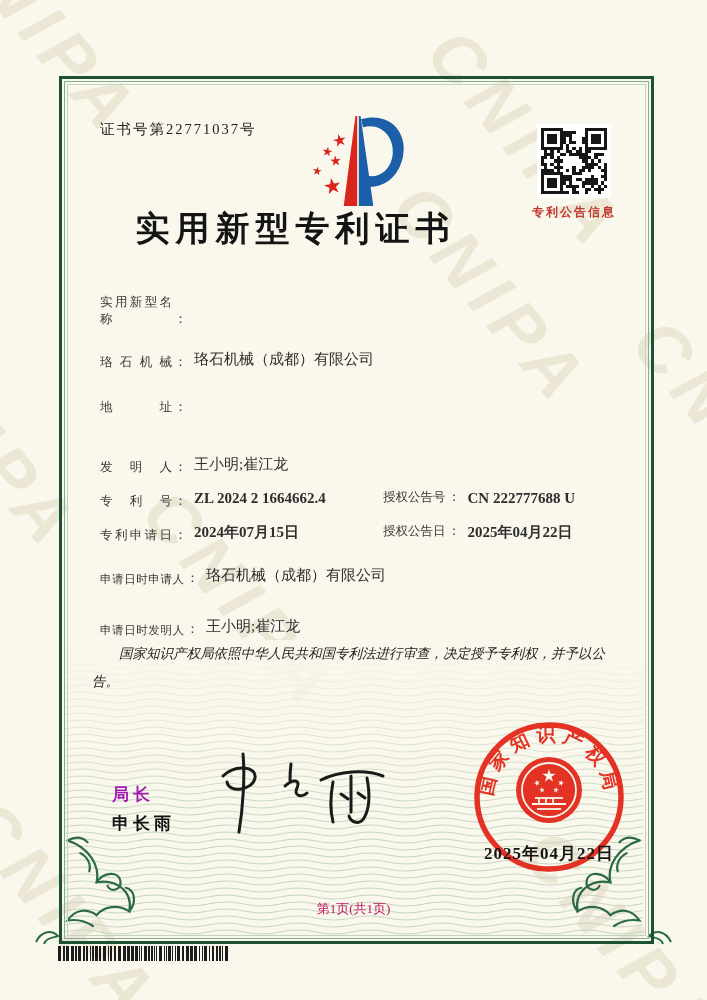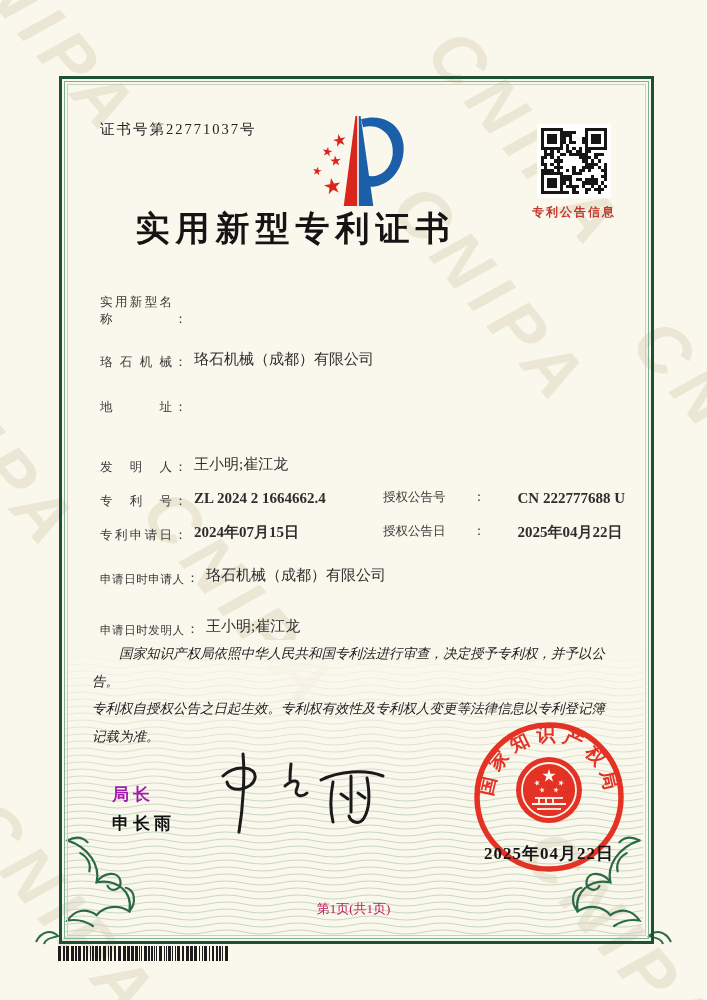--- a/index.html
+++ b/index.html
@@ -28,21 +28,21 @@
            letter-spacing:2px;color:#c0392e;z-index:5;font-weight:bold;}
   .title{position:absolute;left:0;top:206px;width:591px;text-align:center;font-size:34px;
          font-weight:bold;letter-spacing:6px;color:#141414;z-index:5;}
   
   .row{position:absolute;left:100px;width:505px;display:flex;align-items:flex-end;z-index:5;color:#333;}
   .lab{flex:none;width:72px;font-size:12.5px;color:#3a3a3a;text-align:justify;text-align-last:justify;padding-top:2px;}
   .lab7{flex:none;width:84px;font-size:11.5px;color:#3a3a3a;text-align:justify;text-align-last:justify;padding-top:2px;}
   .colon{flex:none;font-size:13px;color:#3a3a3a;margin:0 7px 0 2px;padding-top:1px;}
   .val{font-size:15px;color:#2e2e2e;line-height:1.55;}
   .bold{font-weight:bold;}
-  .subcol{position:absolute;display:flex;align-items:flex-start;z-index:5;color:#333;gap:25px;}
+  .subcol{position:absolute;display:flex;align-items:flex-start;z-index:5;color:#333;}
   
   .stmt{position:absolute;left:92px;top:640px;width:524px;z-index:5;font-size:13.5px;
         line-height:2.05;color:#1c1c1c;font-style:italic;}
   .stmt .l1{text-indent:2em;}
   
   .sigtitle{position:absolute;left:112px;top:783px;font-family:"Liberation Sans",sans-serif;
             font-size:17px;font-weight:bold;letter-spacing:4px;color:#a21caf;z-index:5;}
   .signame{position:absolute;left:112px;top:812px;font-family:"Liberation Sans",sans-serif;
            font-size:17px;font-weight:bold;letter-spacing:4px;color:#111;z-index:5;}
   .sig{position:absolute;left:205px;top:746px;z-index:5;}
@@ -457,21 +457,20 @@
   </div>
 
   <div class="row" style="top:615px;">
     <span class="lab7">申请日时发明人</span>
     <span class="colon">：</span>
     <span class="val">王小明;崔江龙</span>
   </div>
 
   <div class="stmt">
     <div class="l1">国家知识产权局依照中华人民共和国专利法进行审查，决定授予专利权，并予以公告。</div>
-    <div class="l2">专利权自授权公告之日起生效。专利权有效性及专利权人变更等法律信息以专利登记簿记载为准。</div>
   </div>
 
   <div class="sigtitle">局长</div>
   <div class="signame">申长雨</div>
 
   <svg class="sig" width="190" height="92" viewBox="0 0 190 92">
     <g fill="none" stroke="#1a1a1a" stroke-width="3" stroke-linecap="round">
       <path d="M38,8 C40,30 38,62 34,86"></path>
       <path d="M18,30 C30,18 52,20 50,32 C48,44 24,48 22,36"></path>
       <path d="M86,18 C85,26 85,30 85,34"></path>

